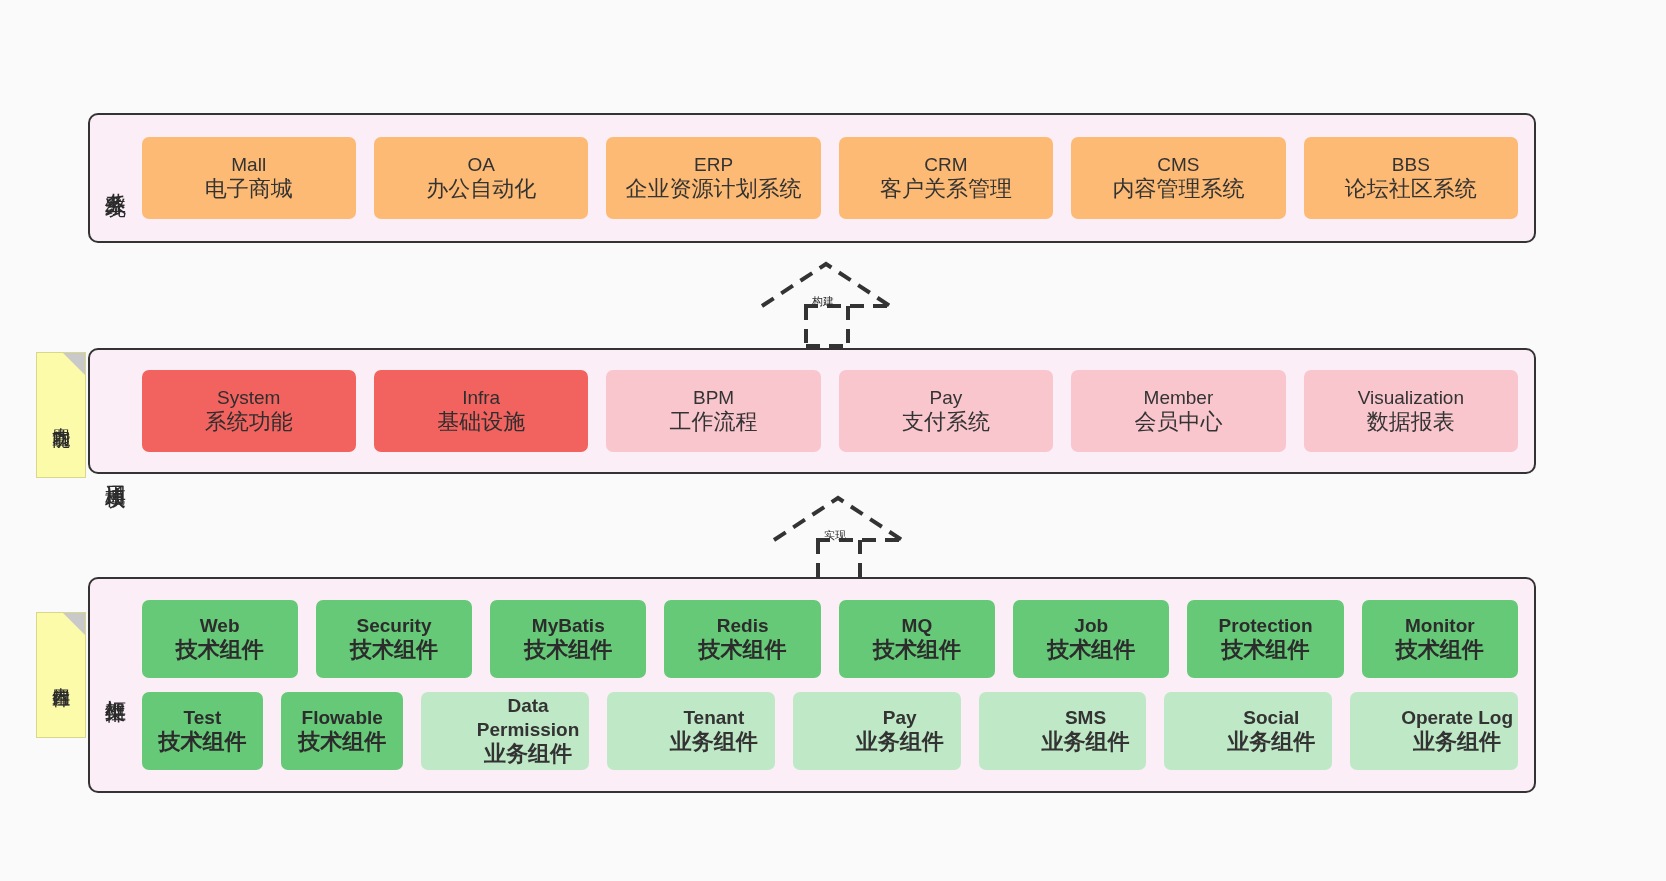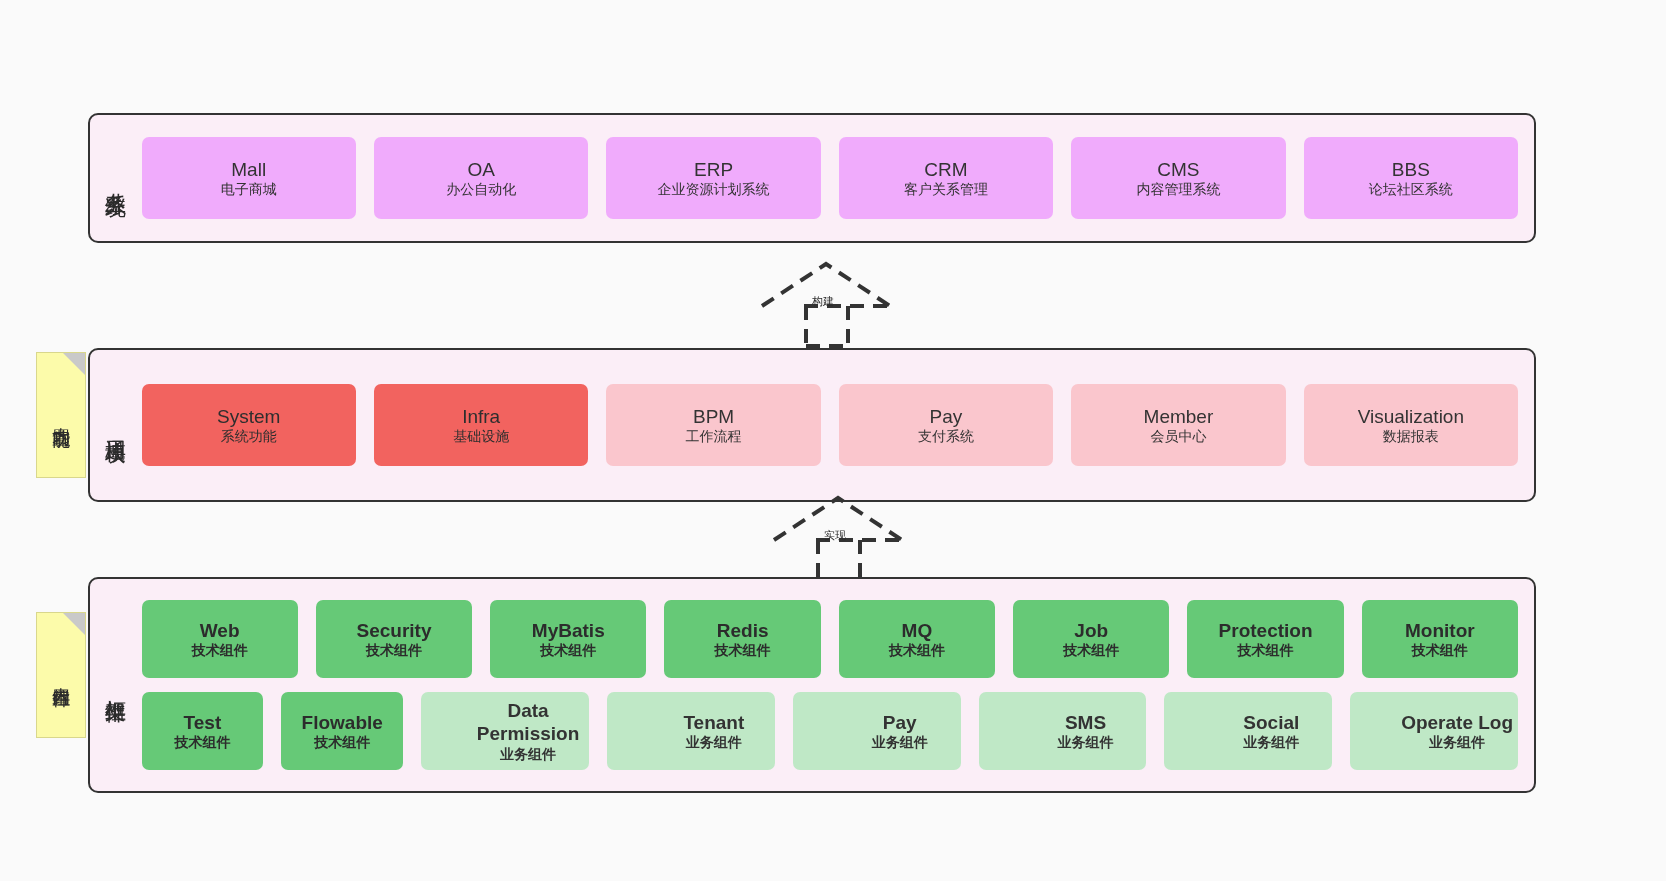--- a/index.html
+++ b/index.html
@@ -72,26 +72,26 @@
     flex-direction: column;
     align-items: center;
     justify-content: center;
     text-align: center;
     line-height: 1.22;
     box-sizing: border-box;
     padding: 4px 2px;
     user-select: none;
   }
   .card .en { font-size: 19px; }
-  .card .cn { font-size: 14px; }
+  .card .cn { font-size: 22px; }
 
   .h-tall { height: 82px; }
   .h-mid  { height: 78px; font-weight: bold; }
 
-  .c-blue      { background: #f0abfc; color: #333333; }
+  .c-blue      { background: #fdba74; color: #333333; }
   .c-red       { background: #f2635f; color: #2e2e2e; }
   .c-pink      { background: #fac6cd; color: #333333; }
   .c-green     { background: #66c977; color: #2c2c2c; }
   .c-lightgreen{ background: #bfe8c6; color: #333333; padding-left: 48px; }
 
   
   .note {
     position: absolute;
     background: #fcfbaa;
     border: 1px solid #d9d78c;
@@ -177,21 +177,21 @@
       <path d="M 2 48 L 66 6 L 130 48" fill="none" stroke="#333333" stroke-width="4" stroke-dasharray="14 9" stroke-linecap="butt"></path>
 
       <path d="M 44 48 L 130 48" fill="none" stroke="#333333" stroke-width="4" stroke-dasharray="14 9"></path>
       <path d="M 46 48 L 46 88" fill="none" stroke="#333333" stroke-width="4" stroke-dasharray="14 9"></path>
       <path d="M 88 48 L 88 88" fill="none" stroke="#333333" stroke-width="4" stroke-dasharray="14 9"></path>
       <path d="M 46 88 L 88 88" fill="none" stroke="#333333" stroke-width="4" stroke-dasharray="14 9"></path>
     </svg>
     <div class="arrow-label" style="left:52px; top:36px;">构建</div>
   </div>
 
-  <div class="layer" style="left:88px; top:348px; width:1448px; height:154px;">
+  <div class="layer" style="left:88px; top:348px; width:1448px; height:126px;align-items:flex-end;">
     <div class="layer-title">通用模块</div>
     <div class="layer-body">
       <div class="row">
         <div class="card c-red h-tall">
           <span class="en">System</span>
           <span class="cn">系统功能</span>
         </div>
         <div class="card c-red h-tall">
           <span class="en">Infra</span>
           <span class="cn">基础设施</span>

